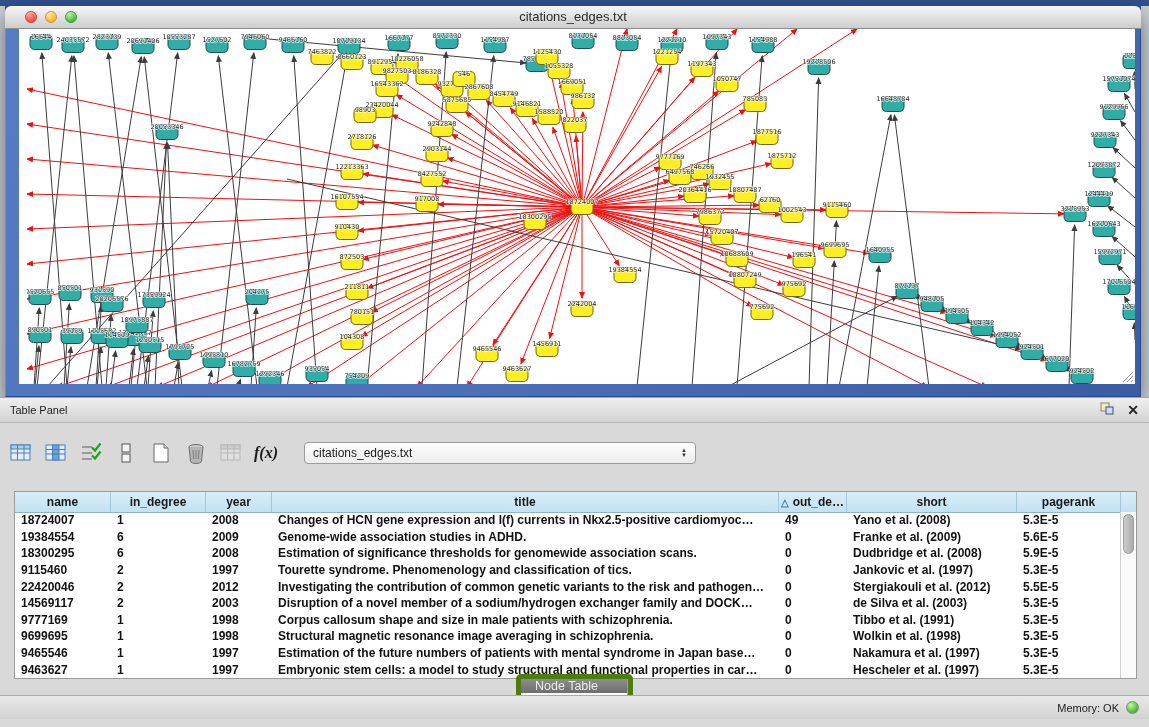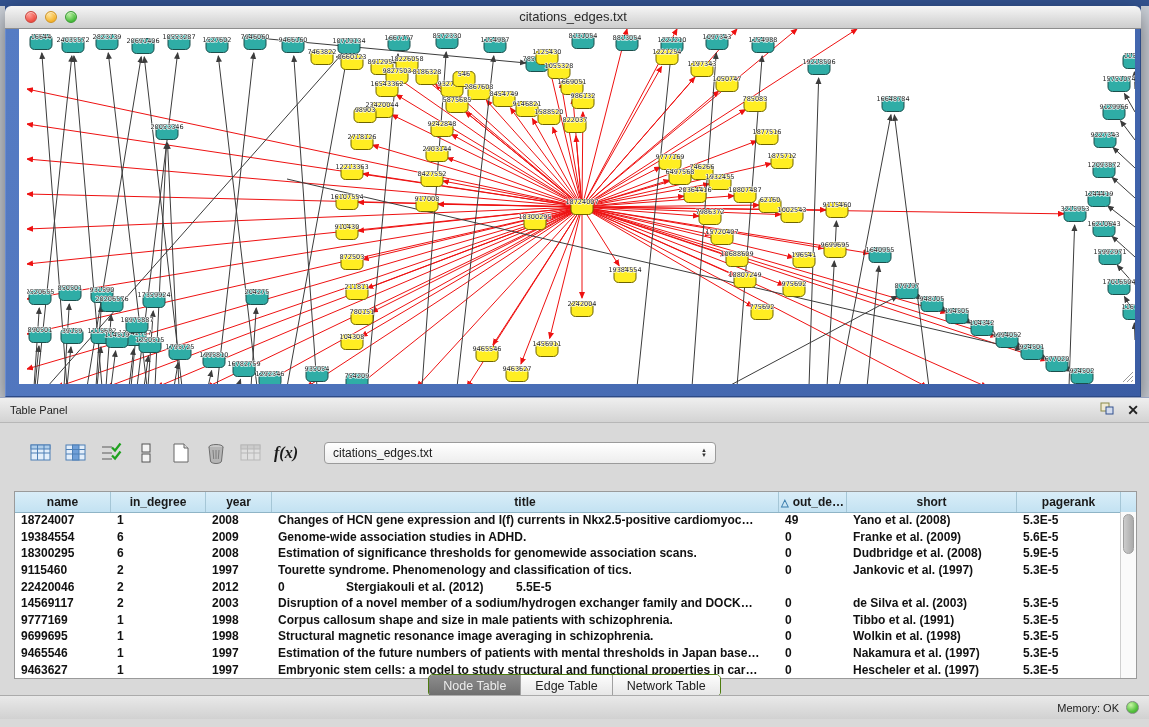--- a/index.html
+++ b/index.html
@@ -35,21 +35,21 @@
 
   
   #table-panel{position:absolute;left:0;top:397px;width:1149px;height:330px;background:#d9d9d9;}
   #tp-header{height:24px;background:linear-gradient(#efefef,#d3d3d3);
              border-top:1px solid #9aa5c0;border-bottom:1px solid #b7b7b7;
              display:flex;align-items:center;padding:0 10px;font-size:11px;color:#222;}
   #tp-header .spacer{flex:1;}
   #tp-header .hicon{margin-left:12px;cursor:default;}
   #close-panel{font-size:14px;font-weight:bold;color:#222;line-height:14px;}
 
-  #tp-toolbar{position:absolute;left:0;top:34px;height:44px;display:flex;align-items:center;padding-left:28px;}
+  #tp-toolbar{position:absolute;left:0;top:34px;height:44px;display:flex;align-items:center;padding-left:8px;}
   .tbicon{width:26px;height:26px;margin-right:9px;display:flex;align-items:center;justify-content:center;}
   .fx{font-family:"Liberation Serif",serif;font-style:italic;font-size:16px;font-weight:bold;color:#1a1a1a;}
   #tp-select{margin-left:16px;width:392px;height:22px;background:linear-gradient(#ffffff,#ededed);
              border:1px solid #9b9b9b;border-radius:4px;font-size:12px;color:#1a1a1a;
              display:flex;align-items:center;padding:0 8px;box-sizing:border-box;}
   #tp-select .sel-label{flex:1;}
   .updown{display:flex;flex-direction:column;line-height:5px;font-size:6px;color:#333;}
 
   #tp-table{position:absolute;left:14px;top:94px;width:1123px;height:188px;
             background:#fff;border:1px solid #9a9a9a;box-sizing:border-box;font-weight:bold;}
@@ -59,22 +59,22 @@
       box-sizing:border-box;overflow:hidden;white-space:nowrap;}
   .th .sort-tri{color:#3d7fae;font-size:10px;margin-right:4px;}
   #tbody{position:absolute;left:0;top:20px;right:15px;bottom:0;overflow:hidden;}
   .tr{display:flex;height:16.6px;align-items:center;font-size:12px;color:#111;}
   .td{padding-left:6px;box-sizing:border-box;overflow:hidden;white-space:nowrap;text-overflow:clip;}
   #vscroll{position:absolute;right:0;top:20px;bottom:0;width:15px;background:#fafafa;border-left:1px solid #cfcfcf;}
   #vthumb{margin:2px;height:38px;border-radius:6px;border:1px solid #9e9e9e;
           background:linear-gradient(90deg,#cccccc,#aaaaaa);}
 
   #tp-tabs{position:absolute;left:0;top:277px;width:100%;display:flex;justify-content:center;}
-  #seg{display:flex;border:1px solid #4d7c0f;border-radius:5px;overflow:hidden;height:21px;
-       box-shadow:0 1px 0 rgba(255,255,255,.7);}
+  #seg{display:flex;border:5px solid #4d7c0f;border-radius:5px;overflow:hidden;height:21px;
+       box-shadow:0 1px 0 rgba(255,255,255,.7);flex-direction:column;}
   .seg-item{display:flex;align-items:center;padding:0 14px;font-size:12.5px;color:#222;
             background:linear-gradient(#fdfdfd,#e6e6e6);border-right:1px solid #a0a0a0;}
   .seg-item:last-child{border-right:none;}
   .seg-item.active{background:linear-gradient(#8d8d8d,#6e6e6e);color:#ececec;}
 
   #tp-status{position:absolute;left:0;bottom:8px;width:100%;height:24px;box-sizing:border-box;
              background:linear-gradient(#e9e9e9,#d1d1d1);border-top:1px solid #ababab;
              display:flex;align-items:center;justify-content:flex-end;padding:0 10px;gap:7px;
              font-size:11px;color:#222;}
   #mem-orb{width:13px;height:13px;border-radius:50%;border:1px solid #7f8f7f;box-sizing:border-box;
@@ -897,20 +897,21 @@
           <div class="td" style="width: 66px;">1997</div>
           <div class="td" style="width: 507px;">Tourette syndrome. Phenomenology and classification of tics.</div>
           <div class="td" style="width: 68px;">0</div>
           <div class="td" style="width: 170px;">Jankovic et al. (1997)</div>
           <div class="td" style="width: 104px;">5.3E-5</div>
         </div>
         <div class="tr">
           <div class="td" style="width: 96px;">22420046</div>
           <div class="td" style="width: 95px;">2</div>
           <div class="td" style="width: 66px;">2012</div>
+          <div class="td" style="width: 507px;">Investigating the contribution of common genetic variants to the risk and pathogen…</div>
           <div class="td" style="width: 68px;">0</div>
           <div class="td" style="width: 170px;">Stergiakouli et al. (2012)</div>
           <div class="td" style="width: 104px;">5.5E-5</div>
         </div>
         <div class="tr">
           <div class="td" style="width: 96px;">14569117</div>
           <div class="td" style="width: 95px;">2</div>
           <div class="td" style="width: 66px;">2003</div>
           <div class="td" style="width: 507px;">Disruption of a novel member of a sodium/hydrogen exchanger family and DOCK…</div>
           <div class="td" style="width: 68px;">0</div>
@@ -932,21 +933,21 @@
           <div class="td" style="width: 66px;">1998</div>
           <div class="td" style="width: 507px;">Structural magnetic resonance image averaging in schizophrenia.</div>
           <div class="td" style="width: 68px;">0</div>
           <div class="td" style="width: 170px;">Wolkin et al. (1998)</div>
           <div class="td" style="width: 104px;">5.3E-5</div>
         </div>
         <div class="tr">
           <div class="td" style="width: 96px;">9465546</div>
           <div class="td" style="width: 95px;">1</div>
           <div class="td" style="width: 66px;">1997</div>
-          <div class="td" style="width: 507px;">Estimation of the future numbers of patients with mental thresholds in Japan base…</div>
+          <div class="td" style="width: 507px;">Estimation of the future numbers of patients with mental syndrome in Japan base…</div>
           <div class="td" style="width: 68px;">0</div>
           <div class="td" style="width: 170px;">Nakamura et al. (1997)</div>
           <div class="td" style="width: 104px;">5.3E-5</div>
         </div>
         <div class="tr">
           <div class="td" style="width: 96px;">9463627</div>
           <div class="td" style="width: 95px;">1</div>
           <div class="td" style="width: 66px;">1997</div>
           <div class="td" style="width: 507px;">Embryonic stem cells: a model to study structural and functional properties in car…</div>
           <div class="td" style="width: 68px;">0</div>

